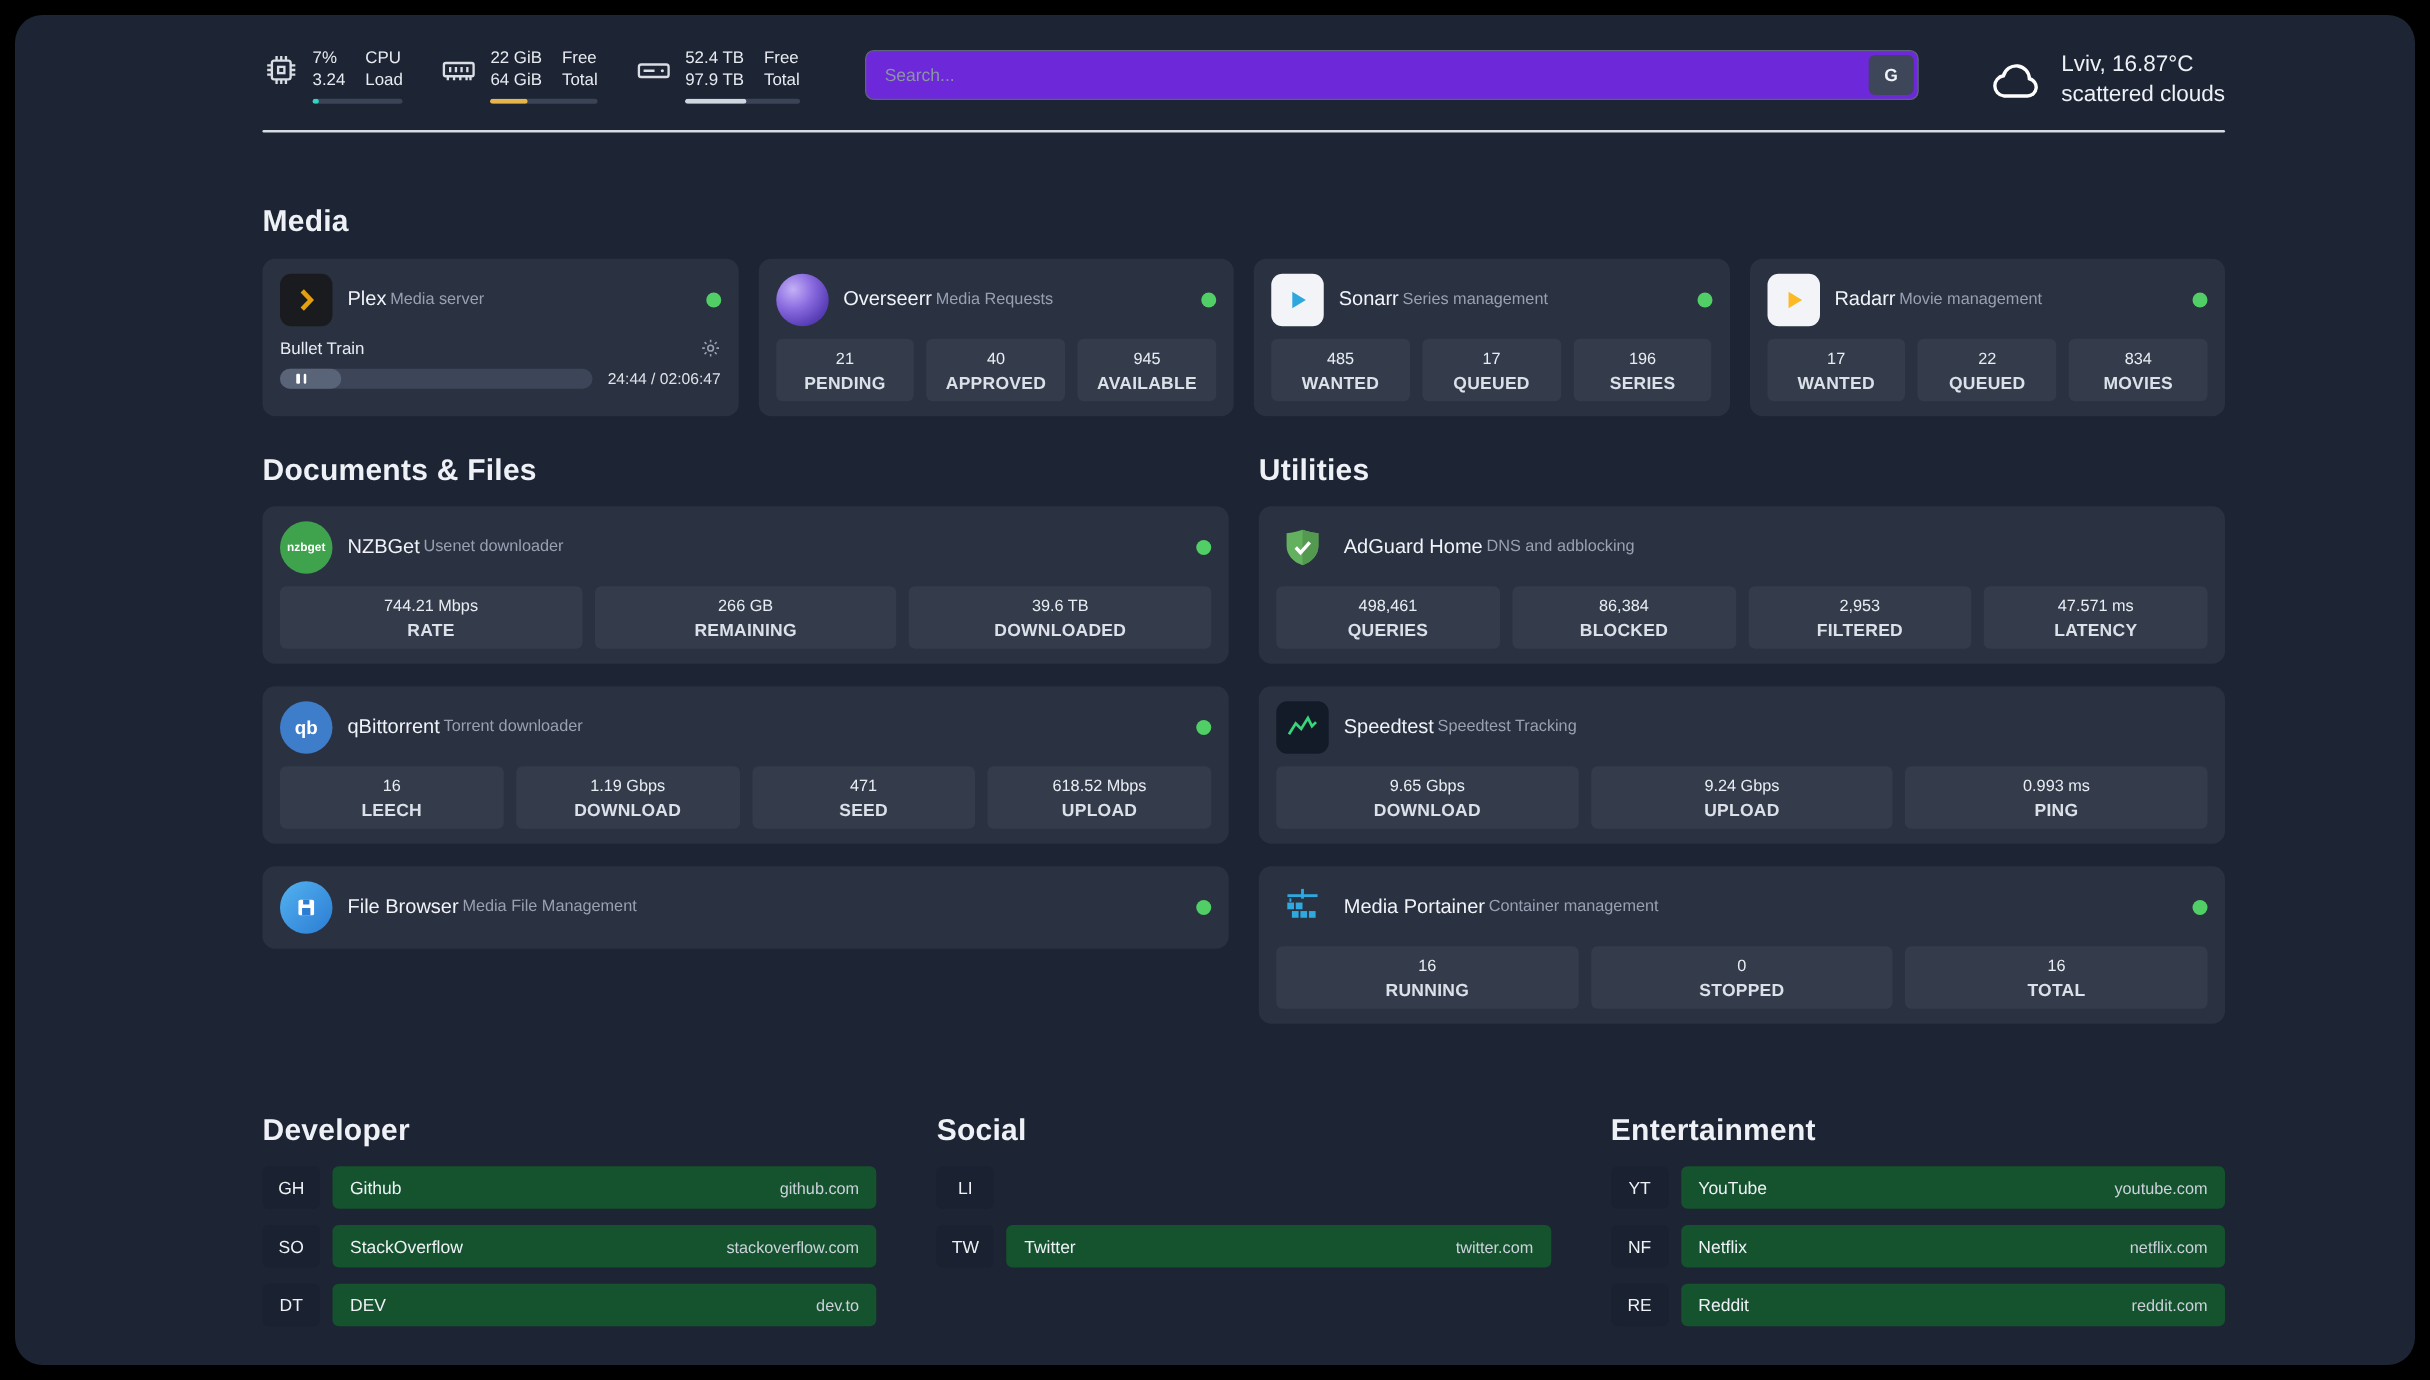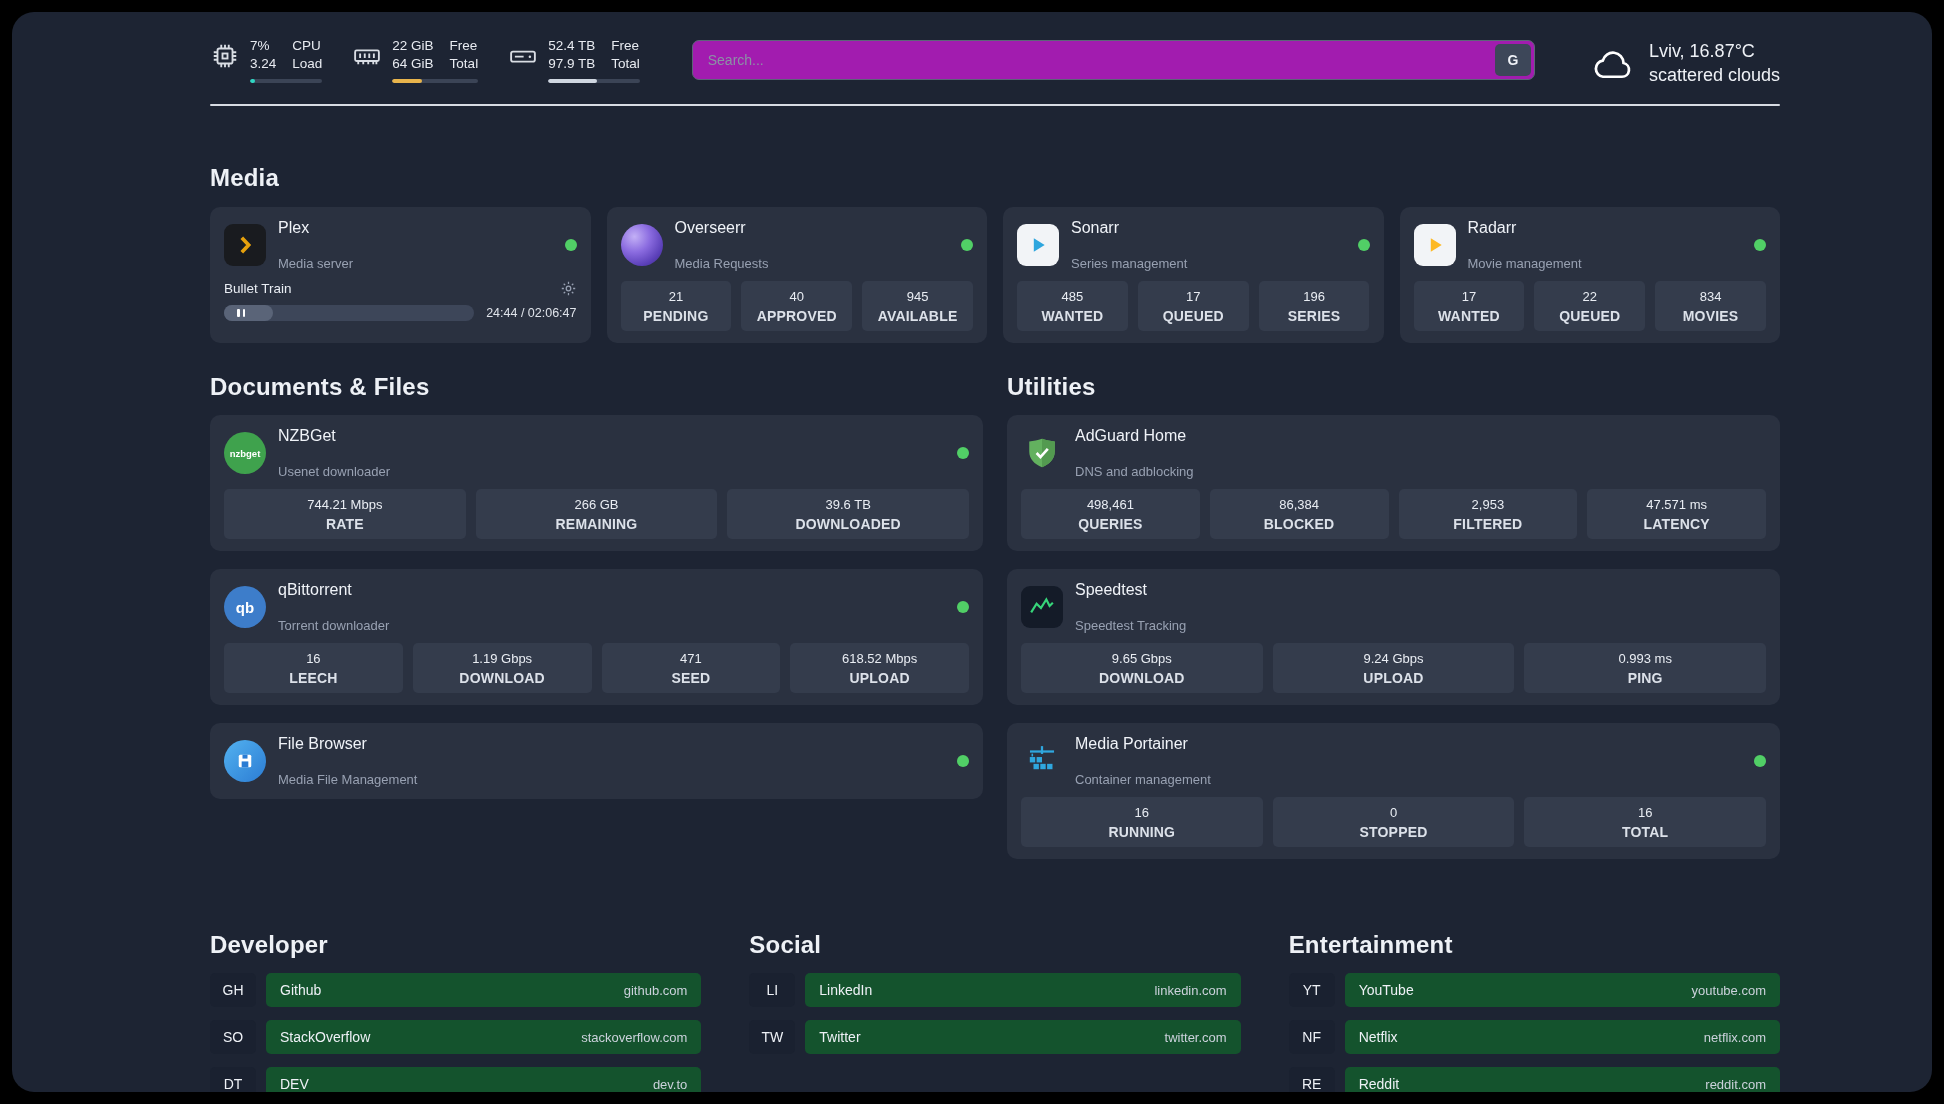--- a/index.html
+++ b/index.html
@@ -11,21 +11,21 @@
   
   .topbar { display:flex; align-items:flex-start; margin-top:26px; gap:30px; }
   .metric { display:flex; gap:10px; align-items:flex-start; }
   .metric svg { width:30px; height:30px; flex:none; margin-top:3px; }
   .metric-rows { display:flex; gap:16px; }
   .metric-col { display:flex; flex-direction:column; gap:2px; font-size:13.5px; color:#e8ebf1; line-height:1.2; white-space:nowrap; }
   .metric-bar { margin-top:7px; height:4px; border-radius:2px; background:#3b4456; position:relative; overflow:hidden; }
   .metric-fill { position:absolute; left:0; top:0; bottom:0; border-radius:2px; }
 
   .search { flex:1; position:relative; margin:2px 26px 0 22px; }
-  .search input { width:100%; height:40px; background:#a21caf; border:1px solid #5c6578; border-radius:7px;
+  .search input { width:100%; height:40px; background:#6d28d9; border:1px solid #5c6578; border-radius:7px;
                   padding:0 52px 0 15px; color:#e8ebf1; font-size:14px; font-family:inherit; outline:none; }
   .search input::placeholder { color:#8b93a5; }
   .engine-btn { position:absolute; right:4px; top:4px; bottom:4px; width:36px; background:#3d4759; border:none;
                 border-radius:5px; color:#f0f3f8; font-size:14px; font-weight:700; cursor:pointer;
                 display:flex; align-items:center; justify-content:center; font-family:inherit; }
 
   .weather { display:flex; gap:12px; align-items:center; margin-top:3px; }
   .weather svg { width:46px; height:34px; }
   .weather-text { display:flex; flex-direction:column; gap:3px; font-size:18px; color:#eef1f6; white-space:nowrap; }
 
@@ -33,21 +33,21 @@
 
   
   .section-title { font-size:24px; font-weight:600; color:#eef1f6; letter-spacing:.2px; }
   .media-section { margin-top:58px; }
   .media-grid { display:grid; grid-template-columns:repeat(4,1fr); gap:16px; margin-top:15px; }
 
   .card { background:#2a3140; border-radius:10px; padding:12px 14px; }
   .card-header { display:flex; align-items:center; gap:12px; }
   .tile { width:42px; height:42px; flex:none; display:flex; align-items:center; justify-content:center; border-radius:9px; }
   .round { border-radius:50%; }
-  .titles { display:flex; flex-direction:column; gap:19px; }
+  .titles { display:flex; flex-direction:row; gap:3px; }
   .titles .t { font-size:16px; font-weight:500; color:#f0f3f8; }
   .titles .d { font-size:13px; color:#98a1b2; }
   .status-dot { width:12px; height:12px; border-radius:50%; margin-left:auto; align-self:center; flex:none; }
 
   .stats { display:flex; gap:10px; margin-top:10px; }
   .stat { flex:1; background:#343c4c; border-radius:5px; text-align:center; padding:8px 4px 7px; }
   .stat .v { font-size:13px; color:#e9edf3; }
   .stat .l { font-size:14px; font-weight:700; color:#dce1e9; margin-top:4px; letter-spacing:.2px; }
 
   
@@ -516,24 +516,20 @@
           </div>
         </div>
       </div>
     </section>
 
     <section>
       <h2 class="section-title">Social</h2>
       <div class="bm-list">
         <div class="bm-row">
           <div class="bm-abbr">LI</div>
-          <div class="bm-bar">
-            <span class="bm-name">LinkedIn</span>
-            <span class="bm-url">linkedin.com</span>
-          </div>
         </div>
         <div class="bm-row">
           <div class="bm-abbr">TW</div>
           <div class="bm-bar">
             <span class="bm-name">Twitter</span>
             <span class="bm-url">twitter.com</span>
           </div>
         </div>
       </div>
     </section>

